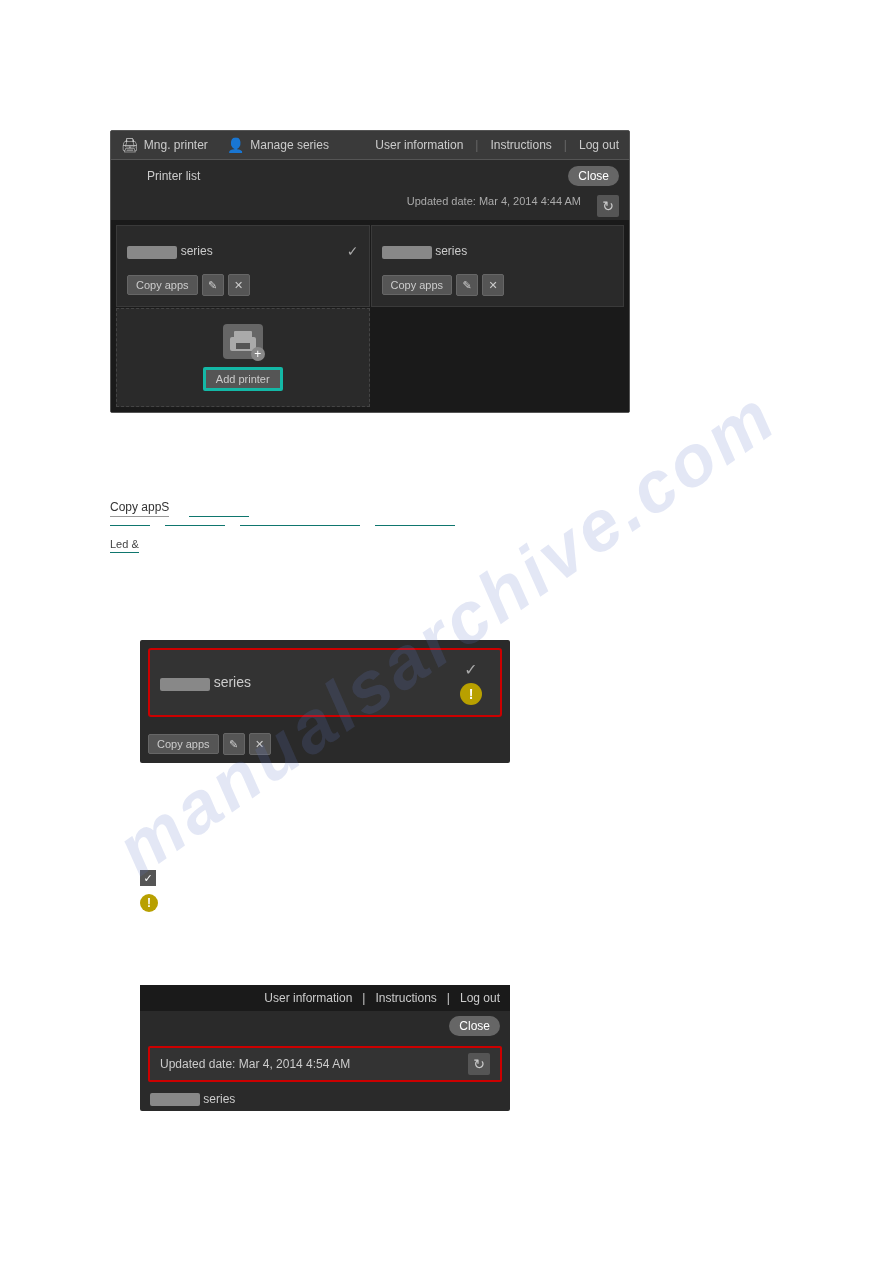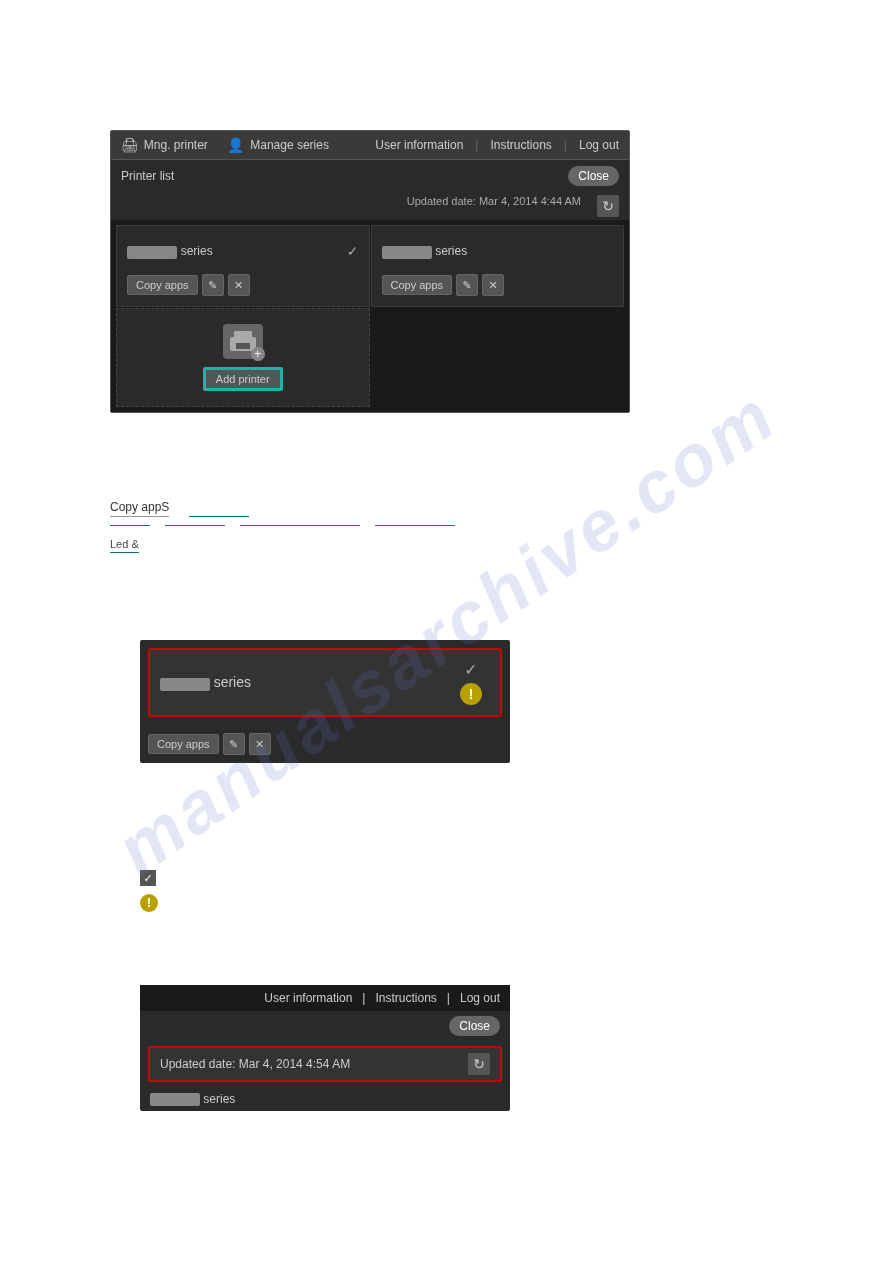--- a/index.html
+++ b/index.html
@@ -81,20 +81,21 @@
     .app-header-right span {
       cursor: pointer;
     }
 
     .printer-list-bar {
       padding: 6px 10px;
       display: flex;
       align-items: center;
       justify-content: space-between;
       background: #2a2a2a;
+      margin-left: 26px;
     }
 
     .printer-list-title {
       color: #ccc;
       font-size: 12px;
     }
 
     .close-btn {
       background: #666;
       color: #fff;

